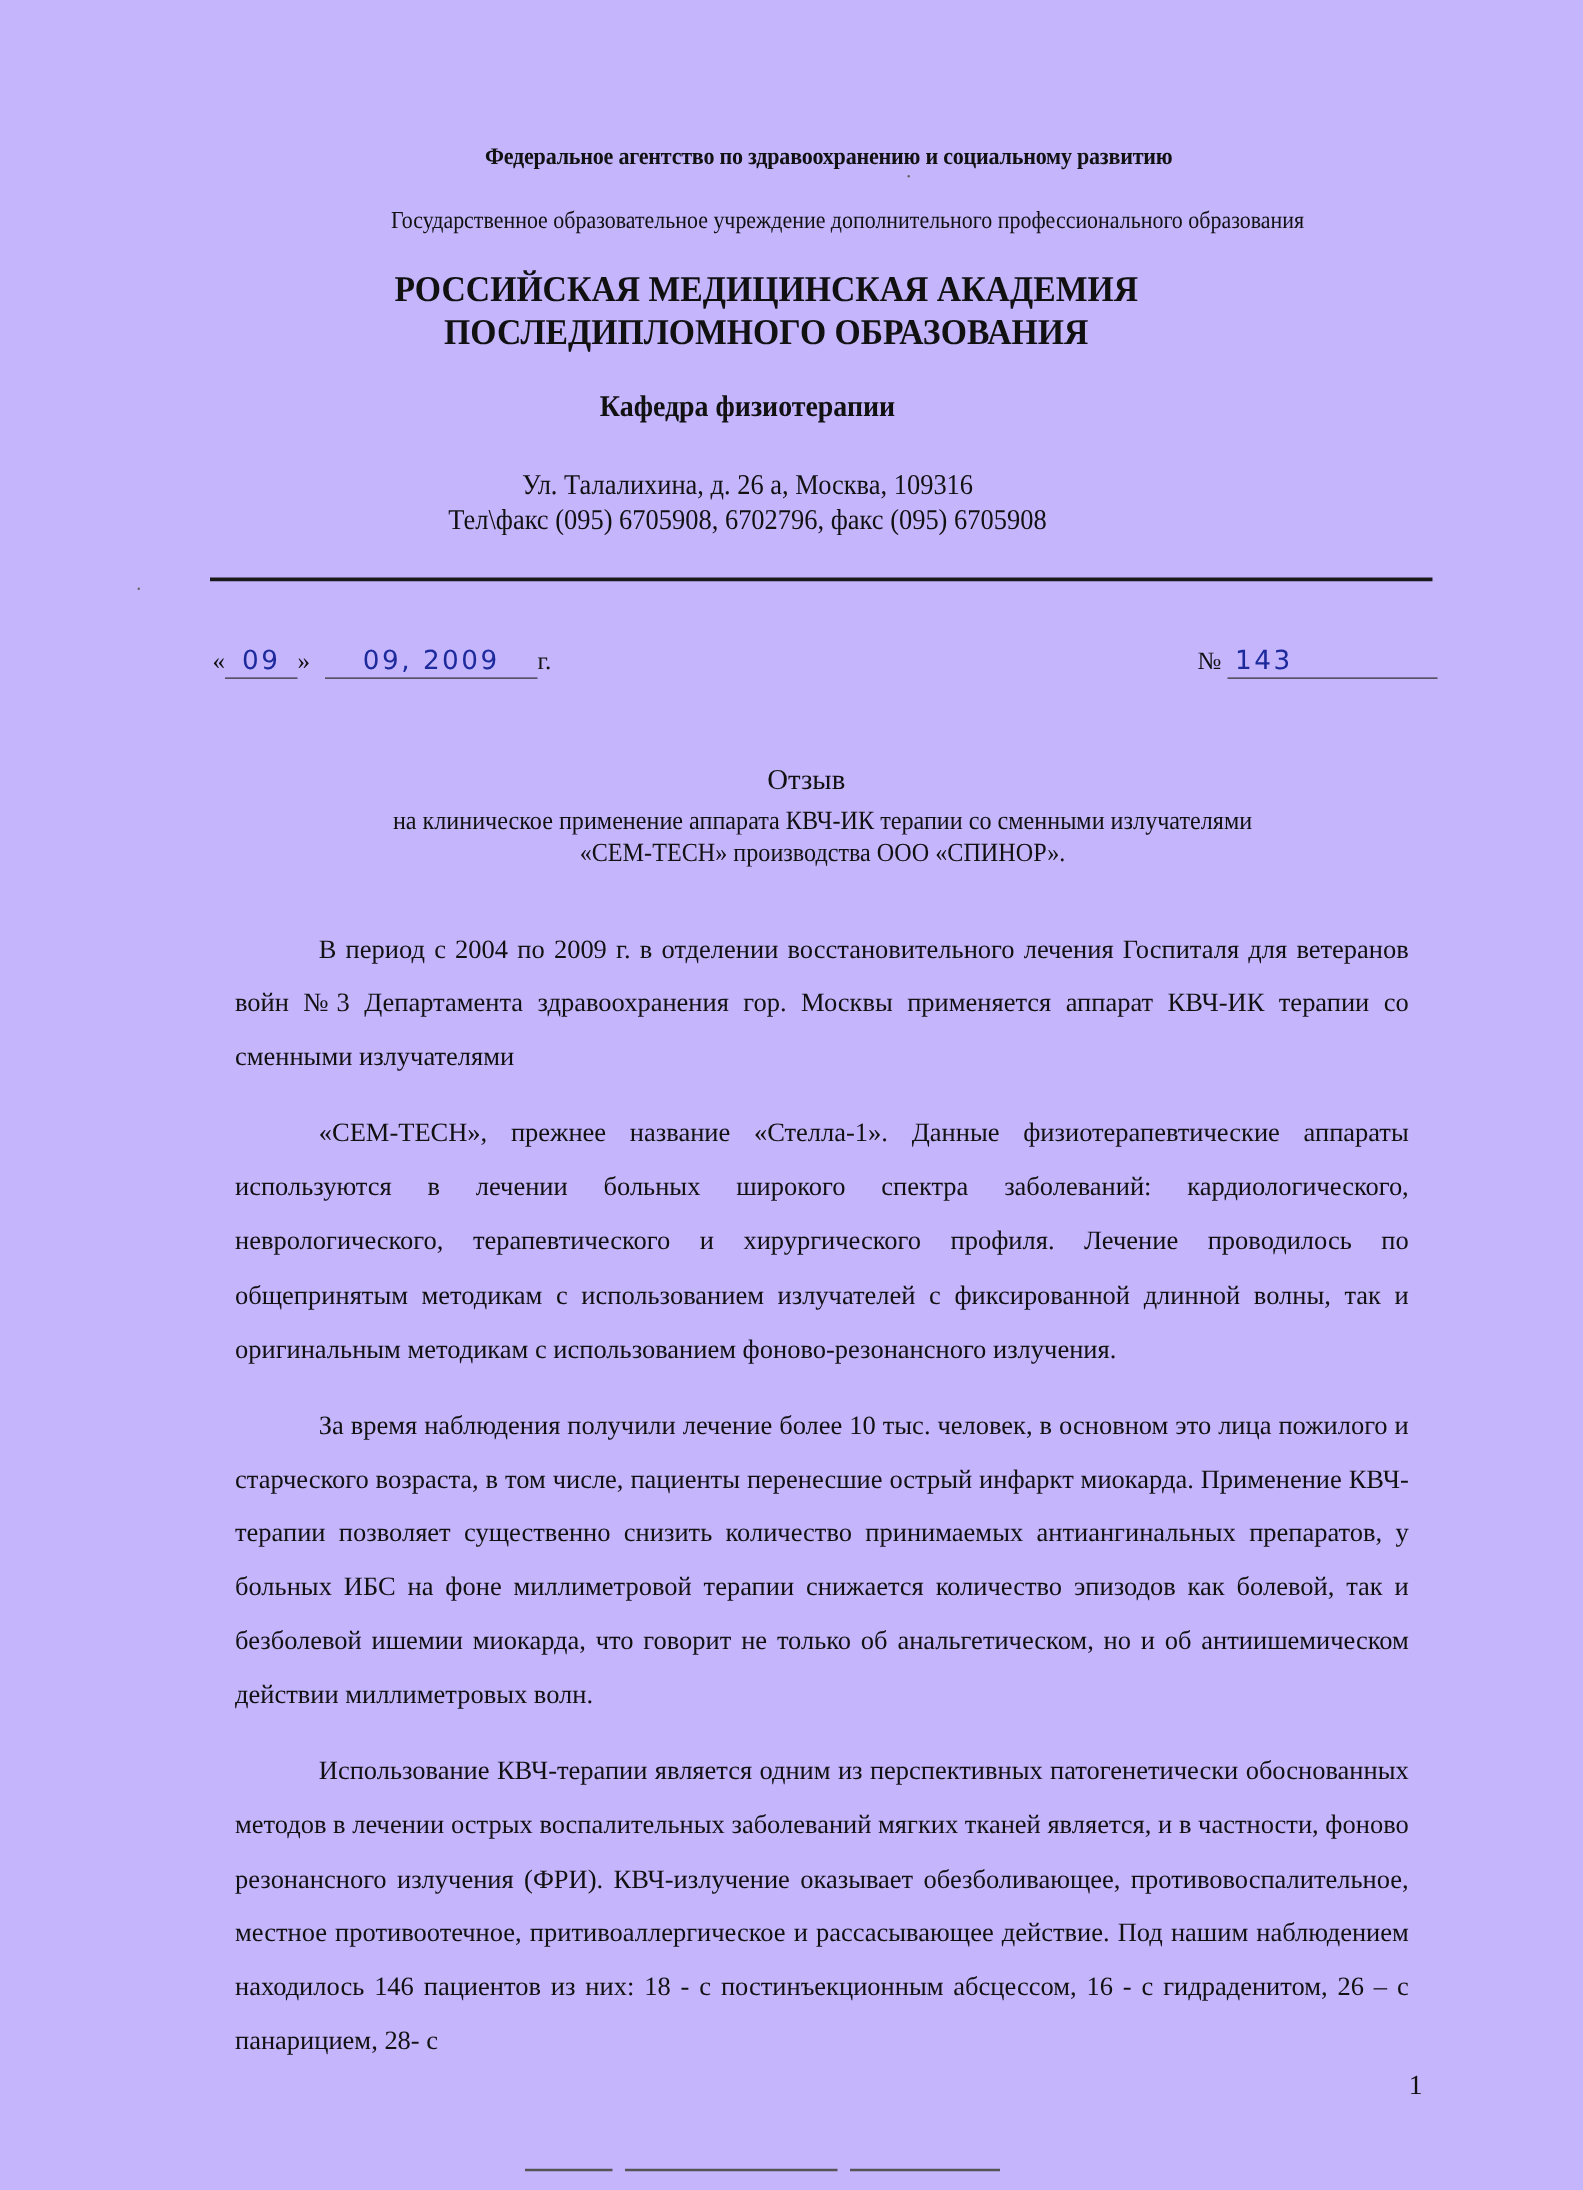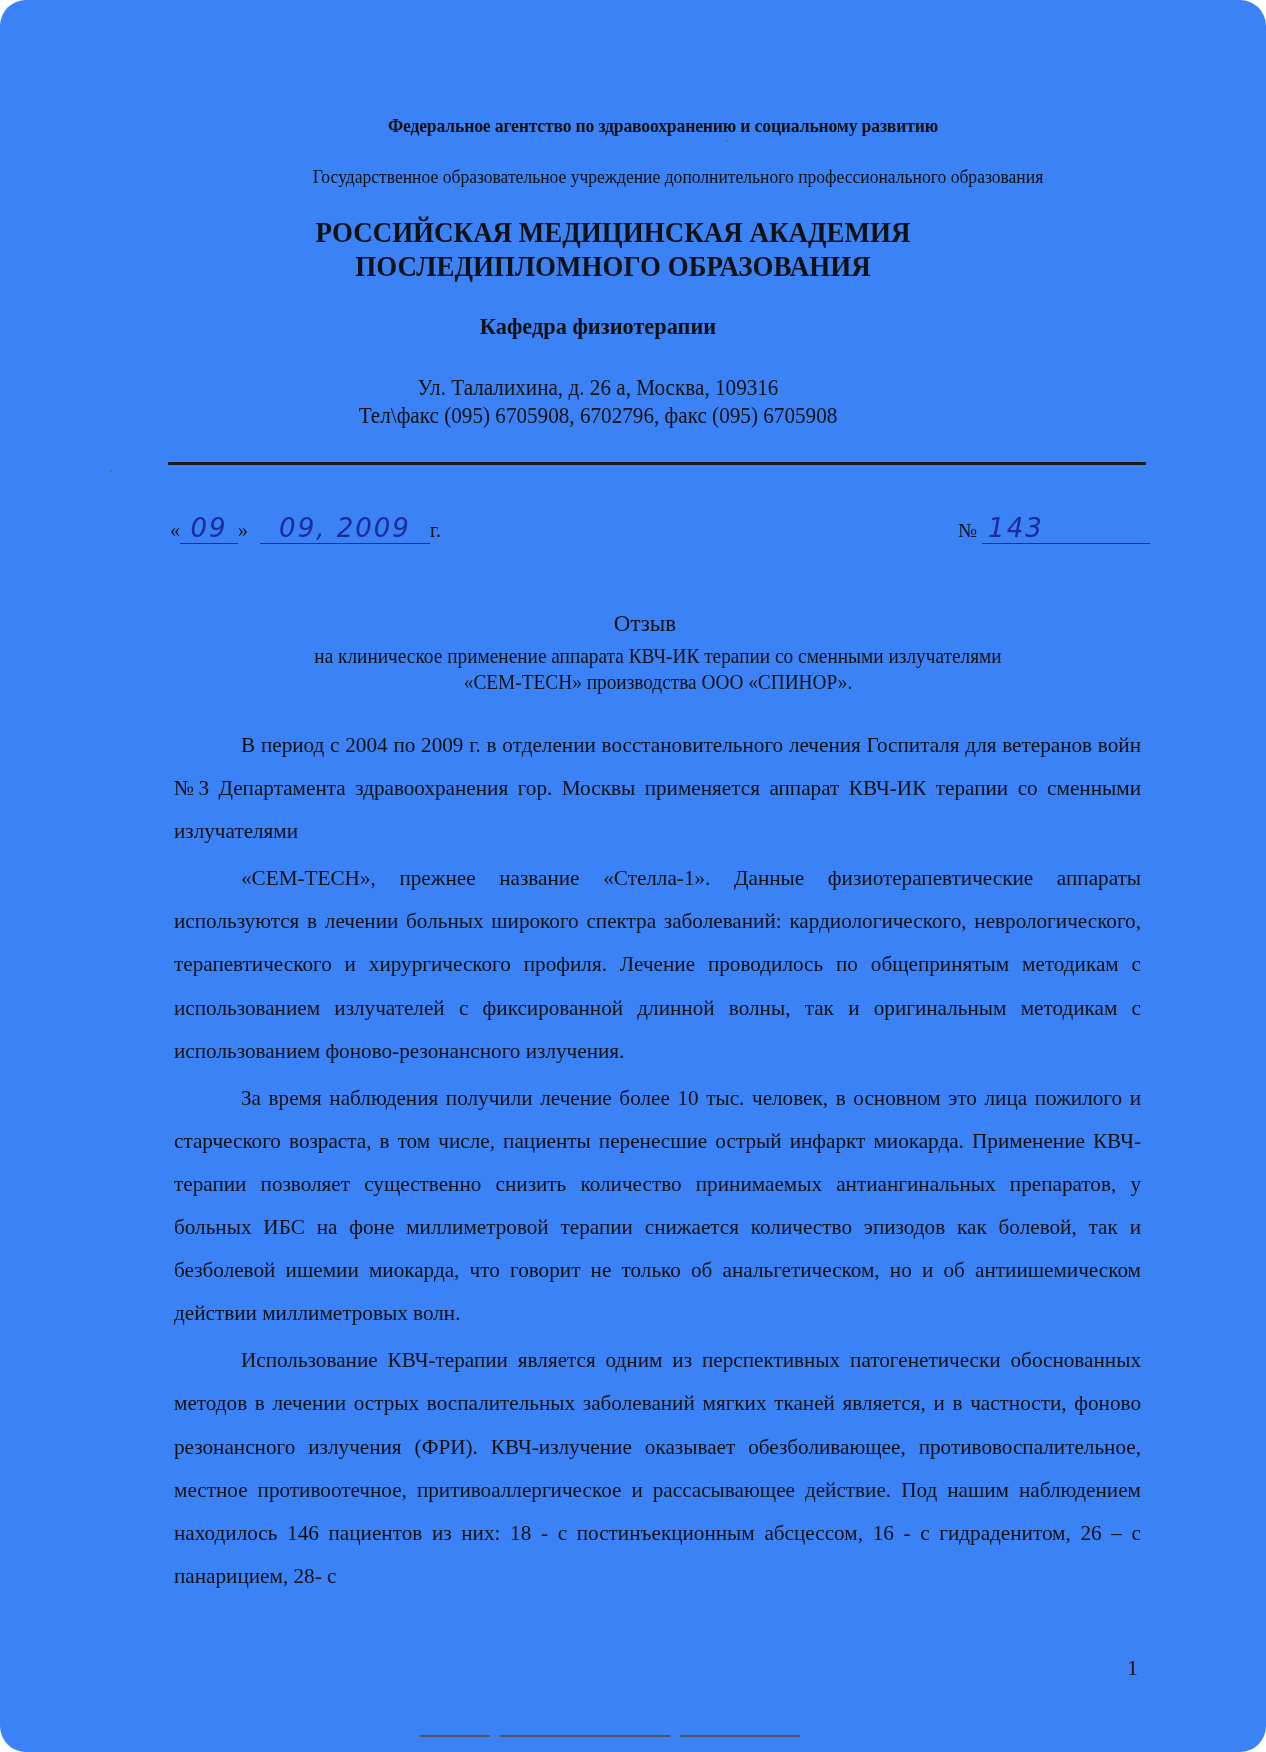--- a/index.html
+++ b/index.html
@@ -13,22 +13,21 @@
     position: relative;
     overflow: hidden;
     font-family: "Liberation Serif", "DejaVu Serif", serif;
     color: #111111;
   }
   .page {
     position: absolute;
     left: 0; top: 0;
     width: 1266px;
     height: 1752px;
-    background: #3b82f6;
-    border-radius: 26px;
+    background: #c4b5fd;
   }
   .center-line {
     position: absolute;
     left: 0;
     width: 1266px;
     text-align: center;
     white-space: nowrap;
   }
   .agency {
     top: 115px;
@@ -77,23 +76,22 @@
   
   .date-block {
     position: absolute;
     left: 170px;
     top: 515px;
     font-size: 20px;
     white-space: nowrap;
   }
   .hand {
     font-family: "DejaVu Sans", sans-serif;
-    font-style: italic;
     color: #1c2a9c;
-    font-size: 26px;
+    font-size: 21px;
     letter-spacing: 2px;
   }
   .blank {
     display: inline-block;
     border-bottom: 1.5px solid #333;
     text-align: center;
     line-height: 26px;
   }
   .blank.day { width: 58px; }
   .blank.year { width: 170px; margin-left: 12px; text-align: center; }
@@ -123,21 +121,21 @@
   .body-text {
     position: absolute;
     left: 170px;
     top: 720px;
     width: 975px;
     font-size: 21.2px;
     line-height: 43.1px;
     text-align: justify;
   }
   .body-text p {
-    margin: 4px;
+    margin: 18px;
     text-indent: 67px;
   }
   .page-number {
     position: absolute;
     left: 1127px;
     top: 1655px;
     font-size: 22px;
   }
   .scan-marks {
     position: absolute;

